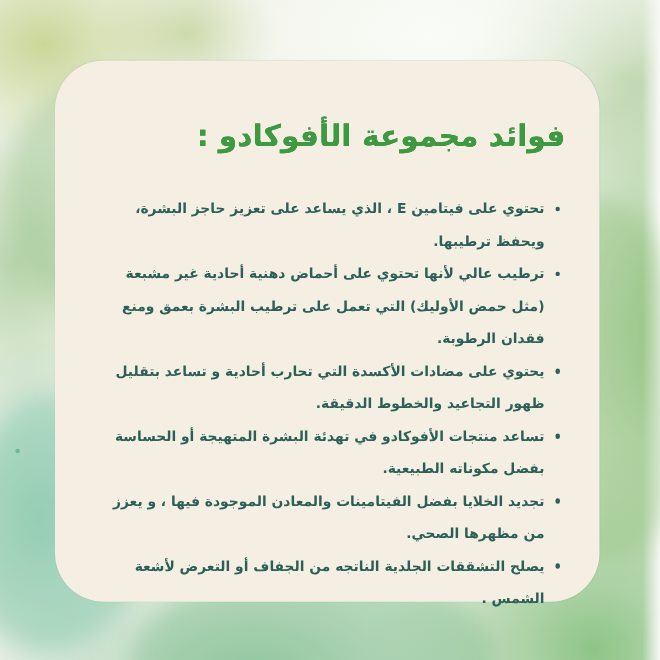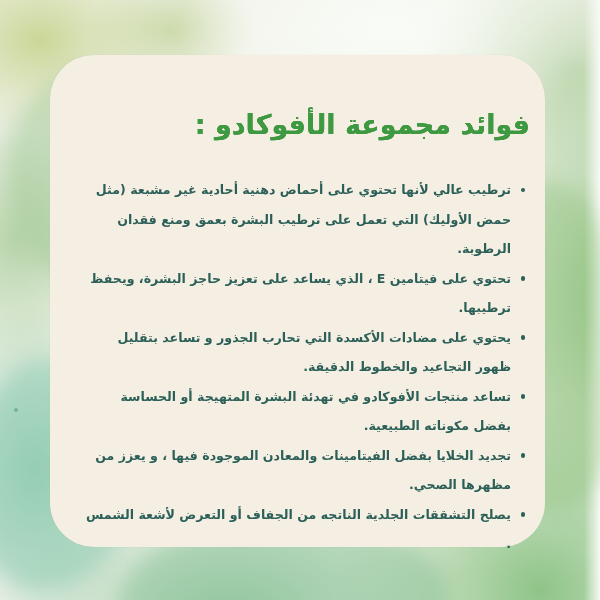--- a/index.html
+++ b/index.html
@@ -52,21 +52,21 @@
 
   .card {
     position: absolute;
     left: 50px;
     top: 55px;
     width: 495px;
     height: 492px;
     box-sizing: border-box;
     background: #f4efe2;
     border-radius: 44px;
-    padding: 50px 15px 0 30px;
+    padding: 50px 31px 0 30px;
     direction: rtl;
     box-shadow: 0 0 1px rgba(120,140,110,0.25);
   }
 
   .title {
     margin: 0;
     color: #3d9a41;
     font-size: 27px;
     font-weight: bold;
     line-height: 40px;
@@ -110,20 +110,20 @@
   <div class="blob blob3"></div>
   <div class="blob blob4"></div>
   <div class="speck speck1"></div>
   <div class="speck speck2"></div>
   <div class="speck speck3"></div>
 </div>
 
 <div class="card">
   <h1 class="title">فوائد مجموعة الأفوكادو :</h1>
   <ul class="benefits">
+    <li>تحتوي على فيتامين E ، الذي يساعد على تعزيز حاجز البشرة، ويحفظ ترطيبها.</li>
     <li>ترطيب عالي لأنها تحتوي على أحماض دهنية أحادية غير مشبعة (مثل حمض الأوليك) التي تعمل على ترطيب البشرة بعمق ومنع فقدان الرطوبة.</li>
-    <li>تحتوي على فيتامين E ، الذي يساعد على تعزيز حاجز البشرة، ويحفظ ترطيبها.</li>
-    <li>يحتوي على مضادات الأكسدة التي تحارب الجذور و تساعد بتقليل ظهور التجاعيد والخطوط الدقيقة.</li>
+    <li>يحتوي على مضادات الأكسدة التي تحارب أحادية و تساعد بتقليل ظهور التجاعيد والخطوط الدقيقة.</li>
     <li>تساعد منتجات الأفوكادو في تهدئة البشرة المتهيجة أو الحساسة بفضل مكوناته الطبيعية.</li>
     <li>تجديد الخلايا بفضل الفيتامينات والمعادن الموجودة فيها ، و يعزز من مظهرها الصحي.</li>
     <li>يصلح التشققات الجلدية الناتجه من الجفاف أو التعرض لأشعة الشمس .</li>
   </ul>
 </div>
 
 </body></html>

